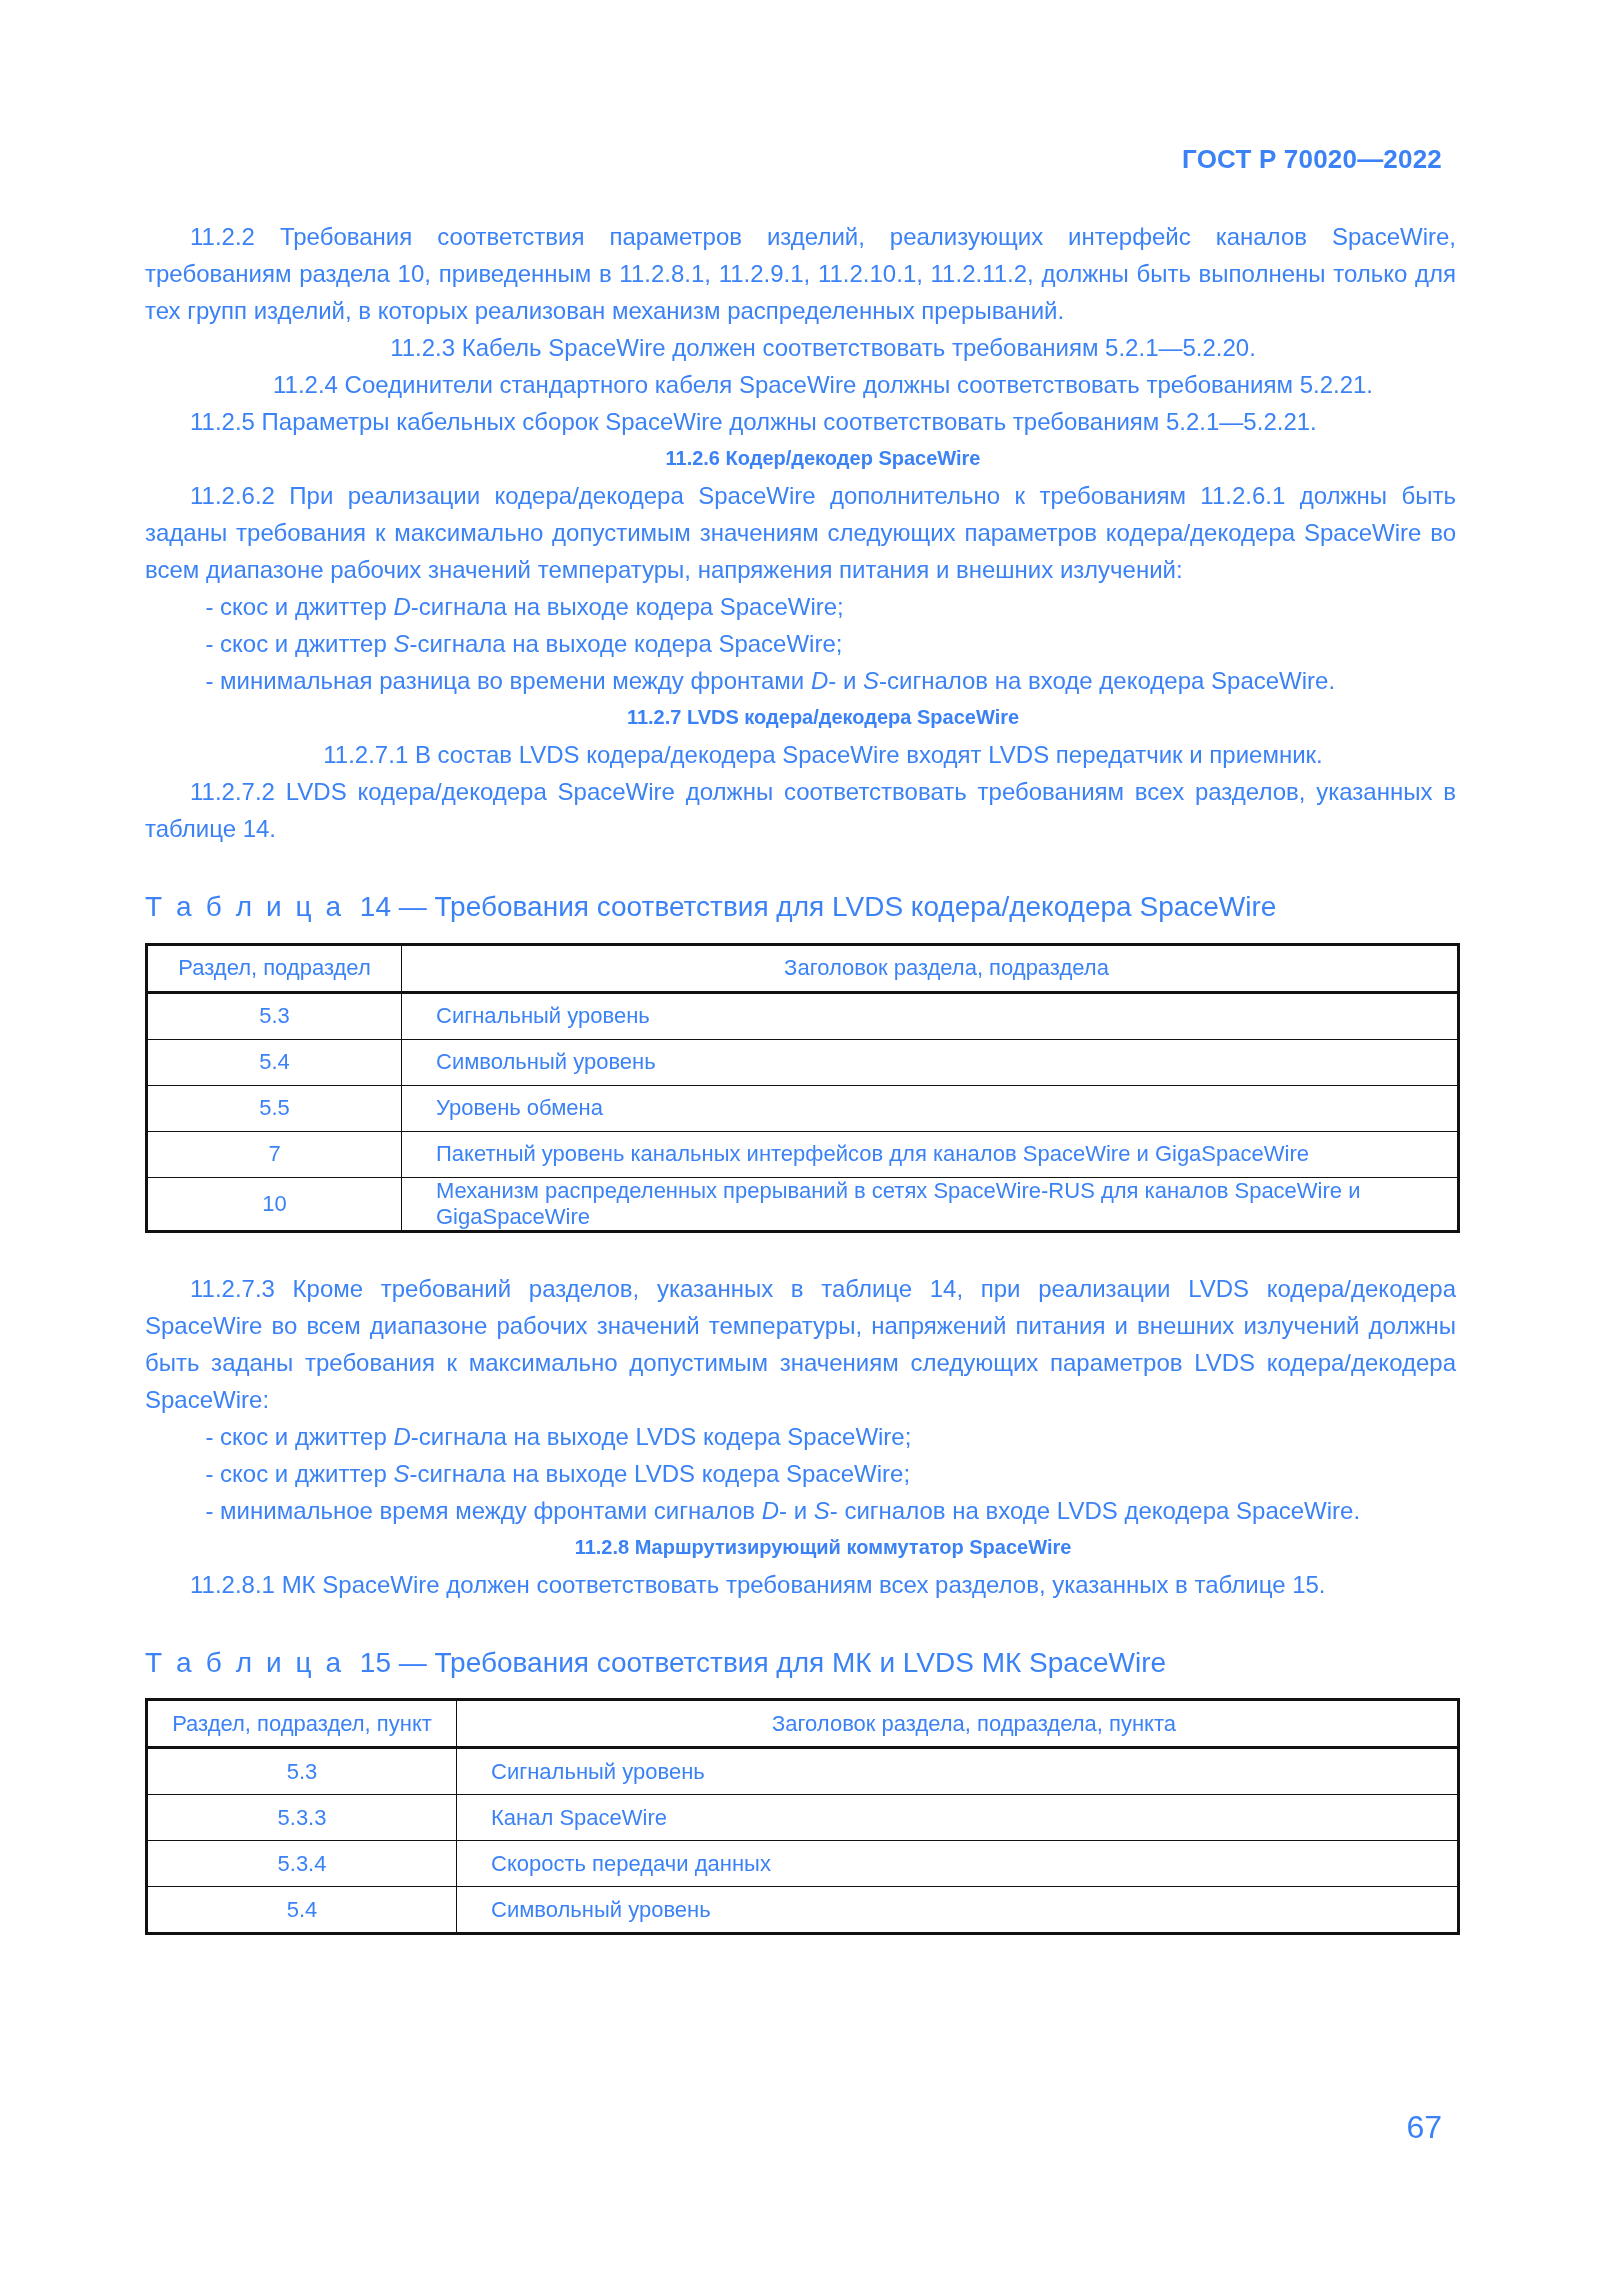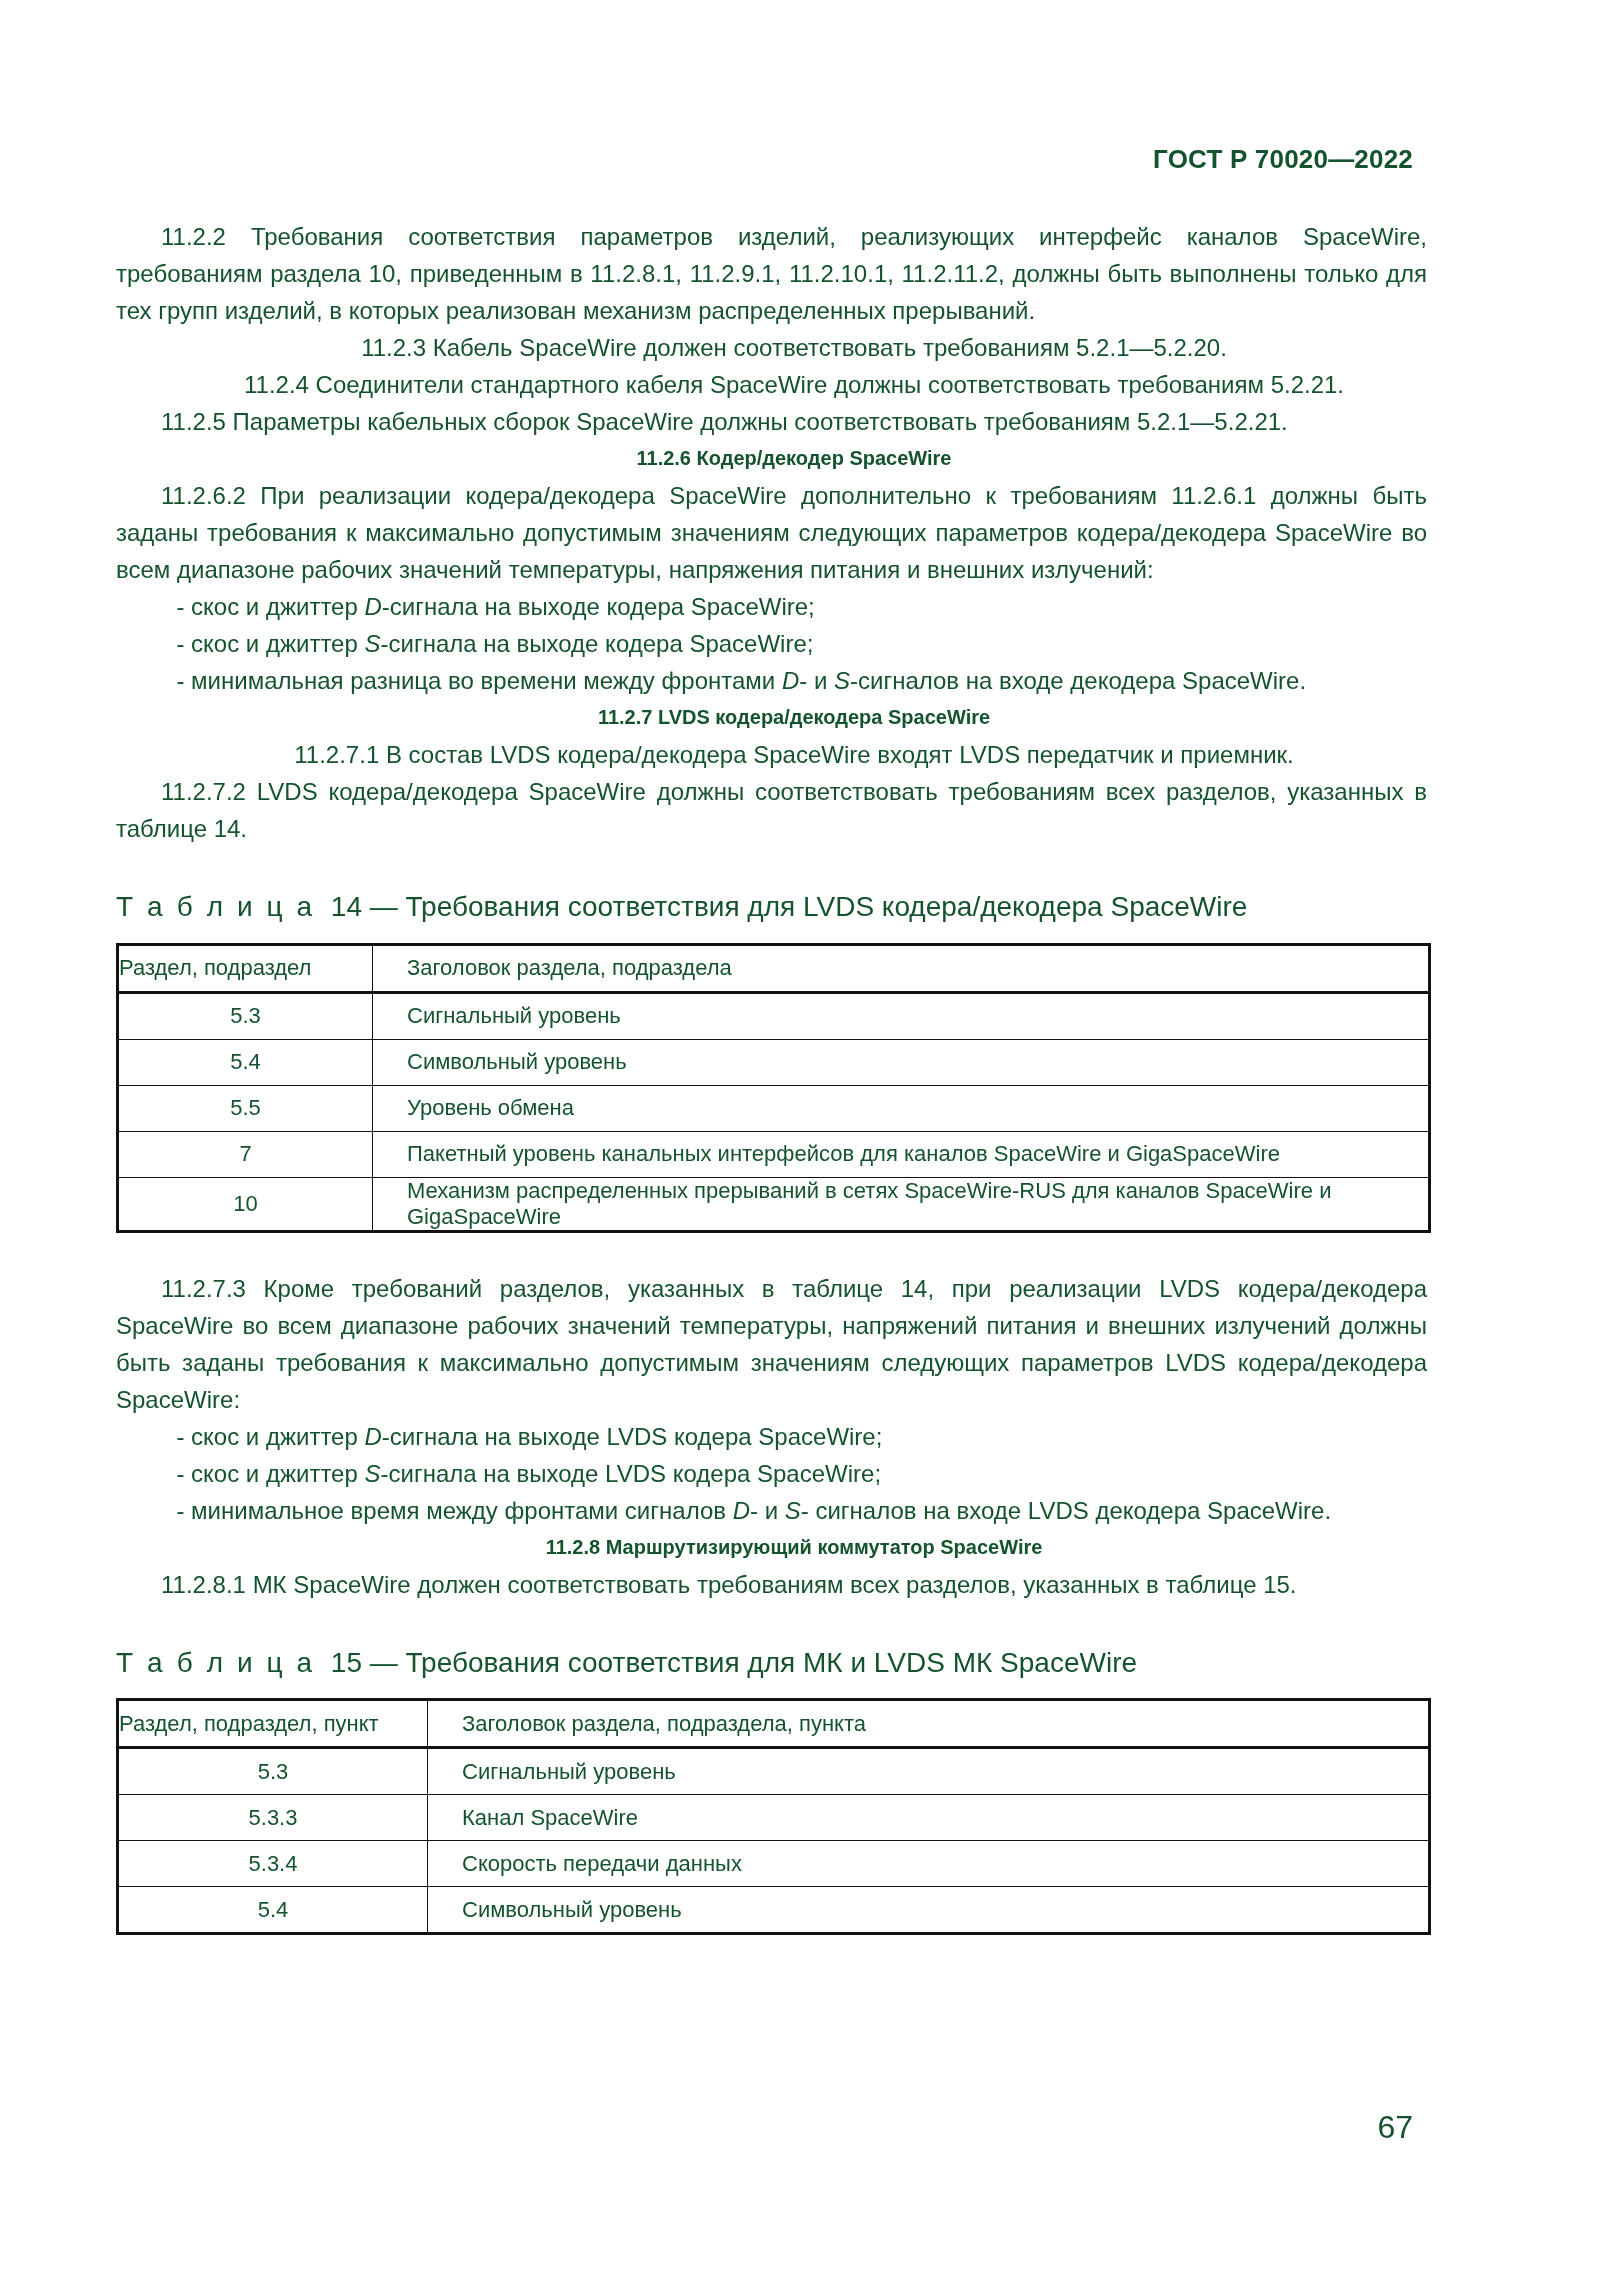--- a/index.html
+++ b/index.html
@@ -6,23 +6,24 @@
     margin: 0;
     padding: 0;
     background: #ffffff;
   }
   .page {
     position: relative;
     width: 1591px;
     height: 2293px;
     background: #ffffff;
     font-family: "Liberation Sans", sans-serif;
-    color: #14532d;
+    color: #3b82f6;
     box-sizing: border-box;
     overflow: hidden;
+    margin-left: 29px;
   }
 
   
   .page-header {
     position: absolute;
     top: 144px;
     right: 178px;
     font-size: 26px;
     font-weight: bold;
     letter-spacing: 0.2px;
@@ -114,21 +115,21 @@
 
   .cell-c {
     text-align: center;
     padding: 9.8px 7.8px;
   }
   .cell-l {
     text-align: left;
     padding: 9.8px 17.6px;
   }
   .hdr-c {
-    text-align: left;
+    text-align: center;
     padding: 13.7px 7.8px;
     font-size: 22px;
   }
 
   .rowh-1 { height: 45px; }
   .rowh-2 { height: 45px; }
   .sp-20 { height: 19.6px; }
   .sp-38 { height: 37px; }
   .sp-44 { height: 43px; }
 

